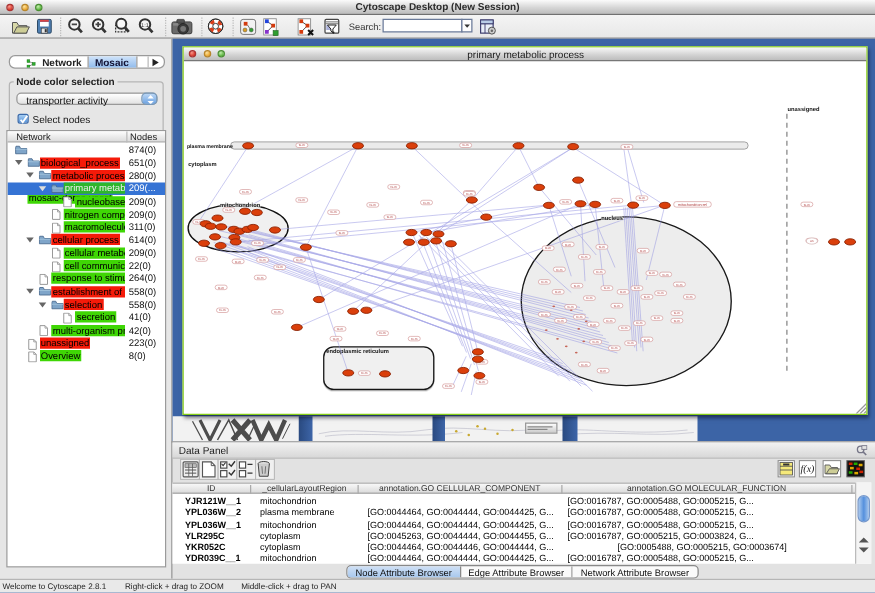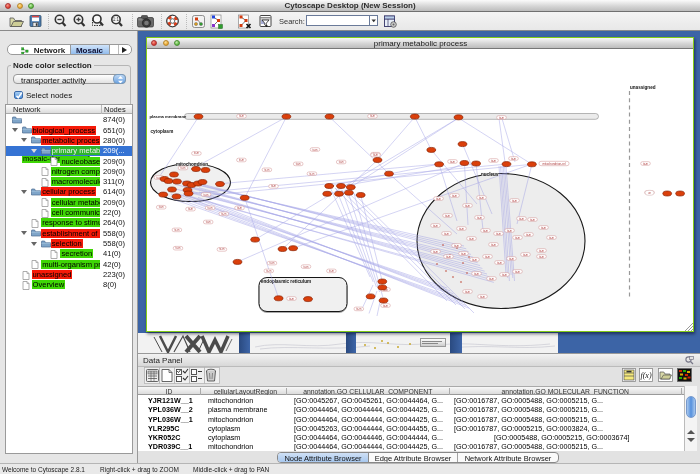--- a/index.html
+++ b/index.html
@@ -744,21 +744,20 @@
 <div class="abs" style="left:0;top:32px;width:559px;height:65px;background:#fff;">
 <div class="abs" style="left:0;top:0;width:546px;height:8.5px;background:linear-gradient(#f8f8f8,#dcdcdc);border-top:1px solid #aaa;border-bottom:1px solid #999;">
 <div class="abs" style="left:0px;top:0.5px;width:63px;text-align:center;font-size:6.8px;color:#333;border-right:1px solid #aaa;white-space:nowrap;overflow:hidden;">ID</div>
 <div class="abs" style="left:63px;top:0.5px;width:86px;text-align:center;font-size:6.8px;color:#333;border-right:1px solid #aaa;white-space:nowrap;overflow:hidden;">_cellularLayoutRegion</div>
 <div class="abs" style="left:149px;top:0.5px;width:162.5px;text-align:center;font-size:6.8px;color:#333;border-right:1px solid #aaa;white-space:nowrap;overflow:hidden;">annotation.GO CELLULAR_COMPONENT</div>
 <div class="abs" style="left:311.5px;top:0.5px;width:232.5px;text-align:center;font-size:6.8px;color:#333;border-right:1px solid #aaa;white-space:nowrap;overflow:hidden;">annotation.GO MOLECULAR_FUNCTION</div>
 </div>
 <div class="abs" style="left:0;top:10.2px;width:546px;height:9.2px;">
 <div class="abs" style="left:10px;top:0;font-size:7.2px;font-weight:bold;color:#000;white-space:nowrap;">YJR121W__1</div>
 <div class="abs" style="left:70px;top:0;font-size:7.2px;color:#000;white-space:nowrap;">mitochondrion</div>
-<div class="abs" style="left:156px;top:0;font-size:7.2px;color:#000;white-space:nowrap;">[GO:0045267, GO:0045261, GO:0044464, G...</div>
 <div class="abs" style="left:316px;top:0;font-size:7.2px;color:#000;white-space:nowrap;width:228px;overflow:hidden;">[GO:0016787, GO:0005488, GO:0005215, G...</div>
 </div>
 <div class="abs" style="left:0;top:19.4px;width:546px;height:9.2px;">
 <div class="abs" style="left:10px;top:0;font-size:7.2px;font-weight:bold;color:#000;white-space:nowrap;">YPL036W__2</div>
 <div class="abs" style="left:70px;top:0;font-size:7.2px;color:#000;white-space:nowrap;">plasma membrane</div>
 <div class="abs" style="left:156px;top:0;font-size:7.2px;color:#000;white-space:nowrap;">[GO:0044464, GO:0044444, GO:0044425, G...</div>
 <div class="abs" style="left:316px;top:0;font-size:7.2px;color:#000;white-space:nowrap;width:228px;overflow:hidden;">[GO:0016787, GO:0005488, GO:0005215, G...</div>
 </div>
 <div class="abs" style="left:0;top:28.6px;width:546px;height:9.2px;">
 <div class="abs" style="left:10px;top:0;font-size:7.2px;font-weight:bold;color:#000;white-space:nowrap;">YPL036W__1</div>

